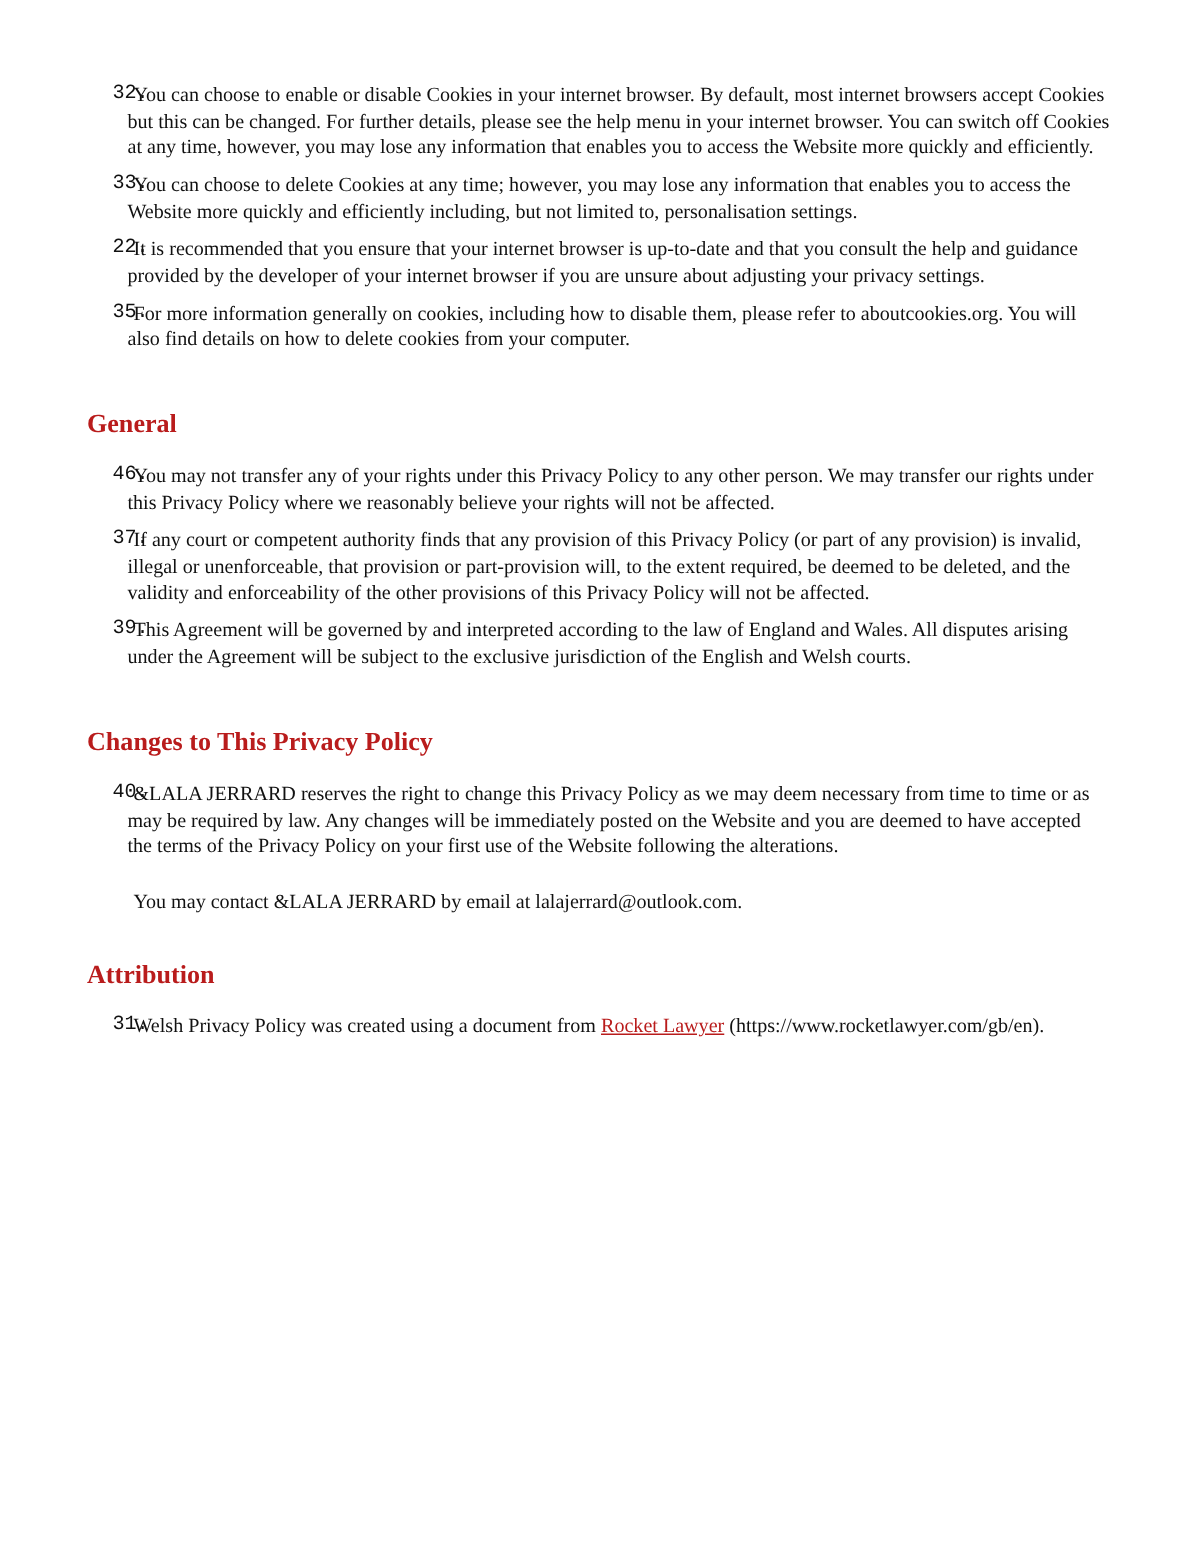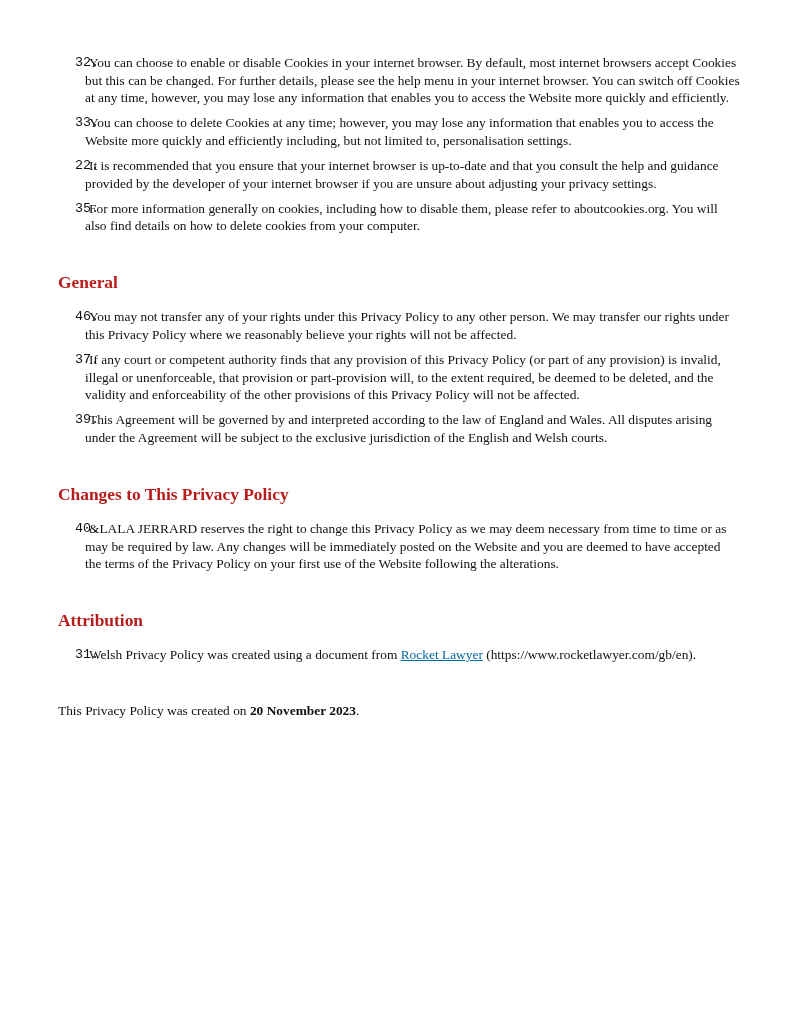--- a/index.html
+++ b/index.html
@@ -111,30 +111,28 @@
 
   <div class="sec-gap"></div>
 
   <section>
     <h2>Changes to This Privacy Policy</h2>
     <div class="h-gap"></div>
     <div class="item">
       <span class="num">40.</span>
       <span class="txt"><span class="lead"></span><span>&amp;LALA JERRARD reserves the right to change this Privacy Policy as we may deem necessary from time to time or as may be required by law. Any changes will be immediately posted on the Website and you are deemed to have accepted the terms of the Privacy Policy on your first use of the Website following the alterations.</span></span>
     </div>
+    <div class="note">You may contact &amp;LALA JERRARD by email at lalajerrard@outlook.com.</div>
   </section>
 
   <div class="sec-gap"></div>
 
   <section>
     <h2>Attribution</h2>
     <div class="h-gap"></div>
     <div class="item">
       <span class="num">31.</span>
-      <span class="txt"><span class="lead"></span><span>Welsh Privacy Policy was created using a document from </span><a class="link" style="color: #0369a1;">Rocket Lawyer</a><span> (https://www.rocketlawyer.com/gb/en).</span></span>
+      <span class="txt"><span class="lead"></span><span>Welsh Privacy Policy was created using a document from </span><a class="link" style="color: #b91c1c;">Rocket Lawyer</a><span> (https://www.rocketlawyer.com/gb/en).</span></span>
     </div>
   </section>
 
-  <div class="created">
-    <span>This Privacy Policy was created on </span><b>20 November 2023</b><span>.</span>
-  </div>
 
 </div>
 
 </body></html>

